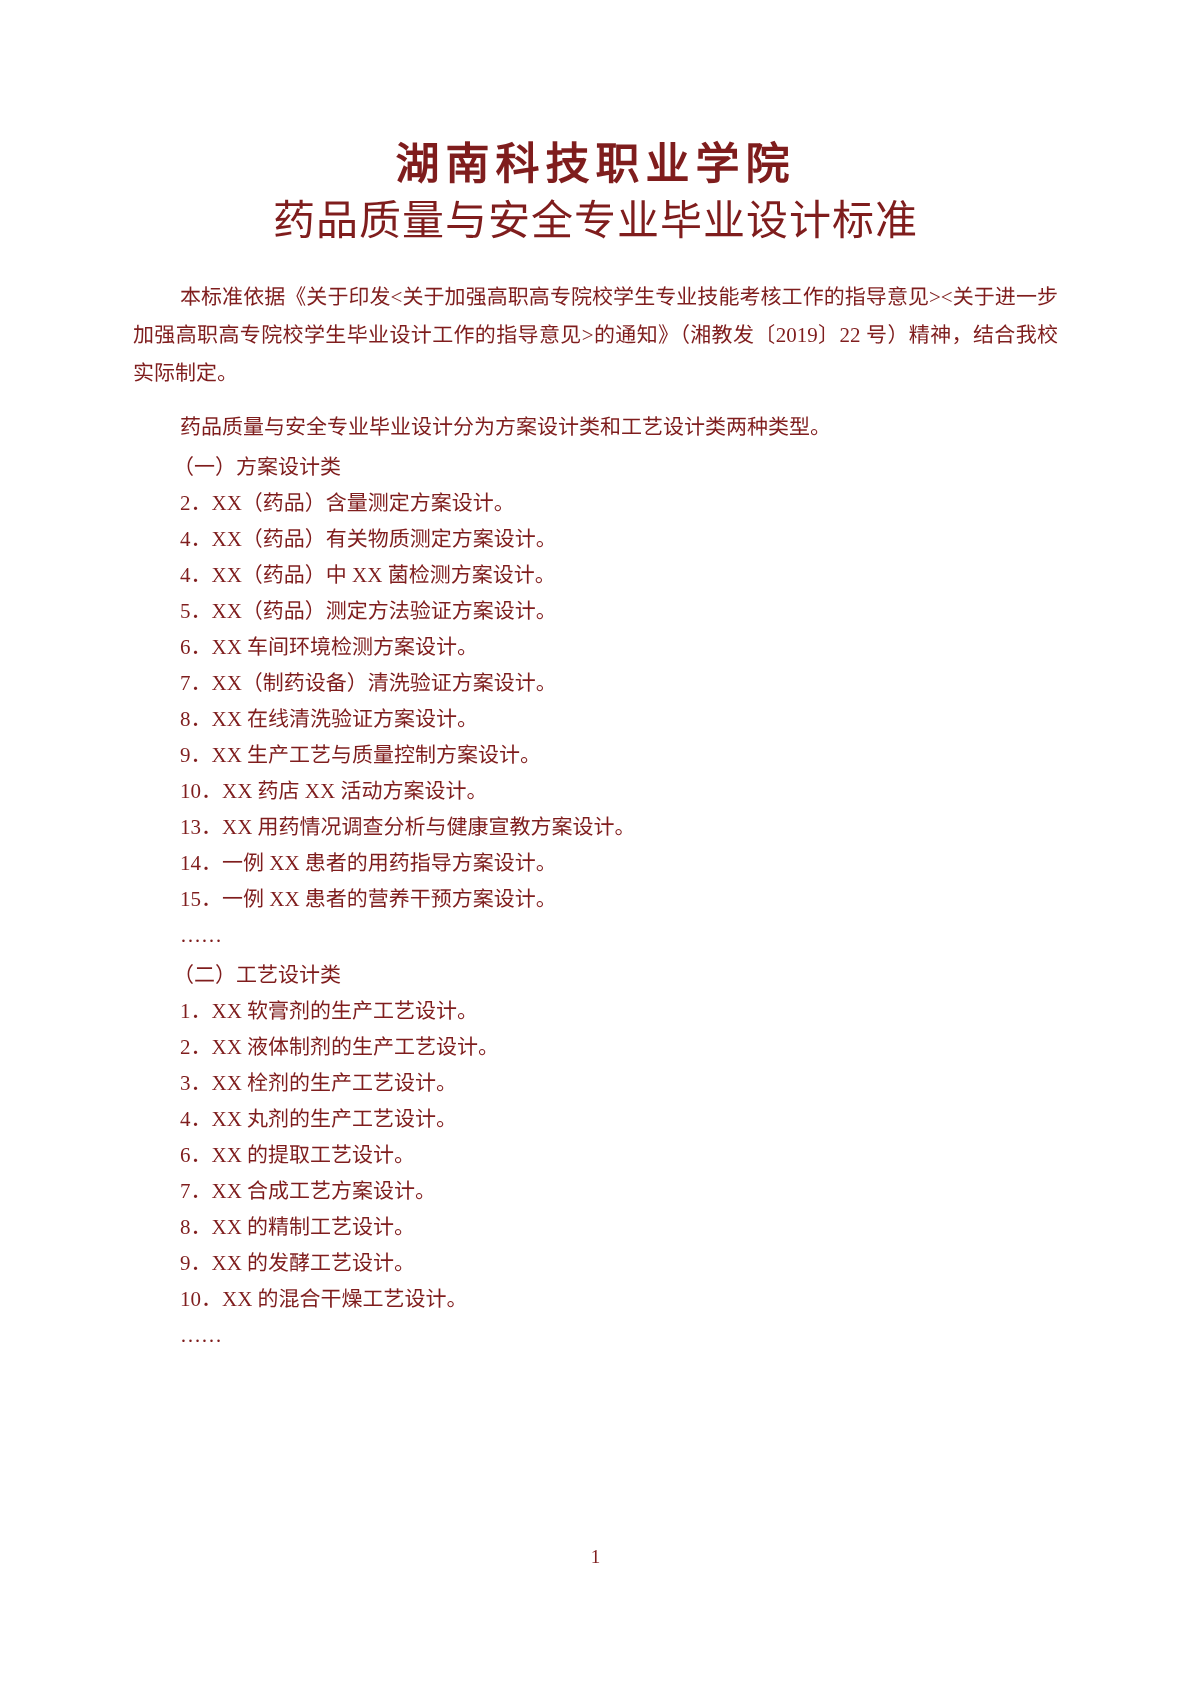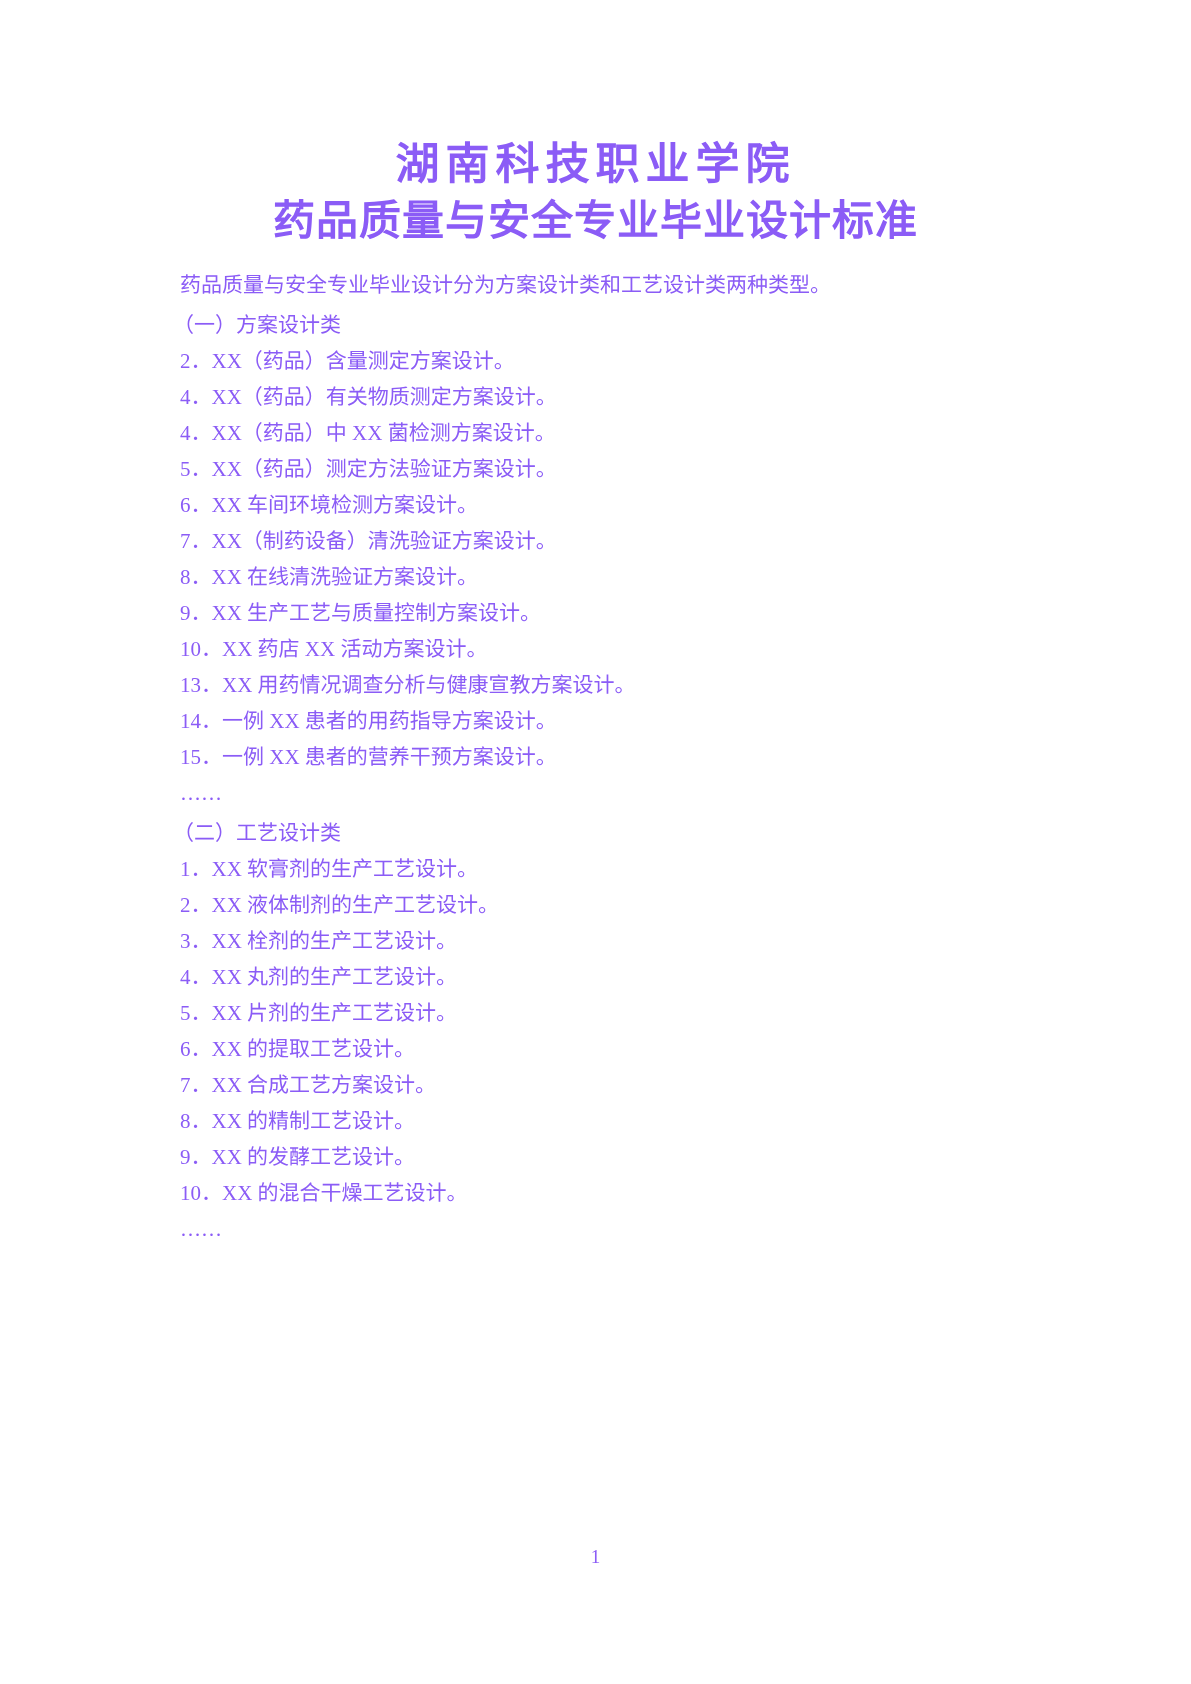--- a/index.html
+++ b/index.html
@@ -10,36 +10,36 @@
   .page {
     position: relative;
     width: 1191px;
     height: 1684px;
     margin: 0 auto;
     background: #ffffff;
     box-sizing: border-box;
     padding: 136px 133px 0 133px;
     font-family: "Liberation Serif", "DejaVu Serif", serif;
     font-size: 21px;
-    color: #8b5cf6;
+    color: #7f1d1d;
   }
   .title-line1 {
     margin: 0;
     text-align: center;
     font-size: 44px;
     font-weight: bold;
     letter-spacing: 6px;
     line-height: 57px;
     white-space: nowrap;
   }
   .title-line2 {
     margin: 0;
     text-align: center;
     font-size: 42px;
-    font-weight: bold;
+    font-weight: normal;
     letter-spacing: 1px;
     line-height: 57px;
     white-space: nowrap;
   }
   .intro {
     margin: 28px 0 0 0;
     text-indent: 47px;
     text-align: justify;
     line-height: 38px;
   }
@@ -81,20 +81,21 @@
   }
 </style>
 </head>
 <body>
 
 <div class="page">
 
   <h1 class="title-line1">湖南科技职业学院</h1>
   <h1 class="title-line2">药品质量与安全专业毕业设计标准</h1>
 
+  <p class="intro">本标准依据《关于印发&lt;关于加强高职高专院校学生专业技能考核工作的指导意见&gt;&lt;关于进一步加强高职高专院校学生毕业设计工作的指导意见&gt;的通知》（湘教发〔2019〕22 号）精神，结合我校实际制定。</p>
 
 
   <p class="lead">药品质量与安全专业毕业设计分为方案设计类和工艺设计类两种类型。</p>
 
   <p class="sub-heading">（一）方案设计类</p>
 
   <p class="list-item">2．XX（药品）含量测定方案设计。</p>
   <p class="list-item">4．XX（药品）有关物质测定方案设计。</p>
   <p class="list-item">4．XX（药品）中 XX 菌检测方案设计。</p>
   <p class="list-item">5．XX（药品）测定方法验证方案设计。</p>
@@ -108,21 +109,20 @@
   <p class="list-item">15．一例 XX 患者的营养干预方案设计。</p>
 
   <p class="ellipsis-line">……</p>
 
   <p class="sub-heading">（二）工艺设计类</p>
 
   <p class="list-item">1．XX 软膏剂的生产工艺设计。</p>
   <p class="list-item">2．XX 液体制剂的生产工艺设计。</p>
   <p class="list-item">3．XX 栓剂的生产工艺设计。</p>
   <p class="list-item">4．XX 丸剂的生产工艺设计。</p>
-  <p class="list-item">5．XX 片剂的生产工艺设计。</p>
   <p class="list-item">6．XX 的提取工艺设计。</p>
   <p class="list-item">7．XX 合成工艺方案设计。</p>
   <p class="list-item">8．XX 的精制工艺设计。</p>
   <p class="list-item">9．XX 的发酵工艺设计。</p>
   <p class="list-item">10．XX 的混合干燥工艺设计。</p>
 
   <p class="ellipsis-line">……</p>
 
   <div class="page-number">1</div>
 

